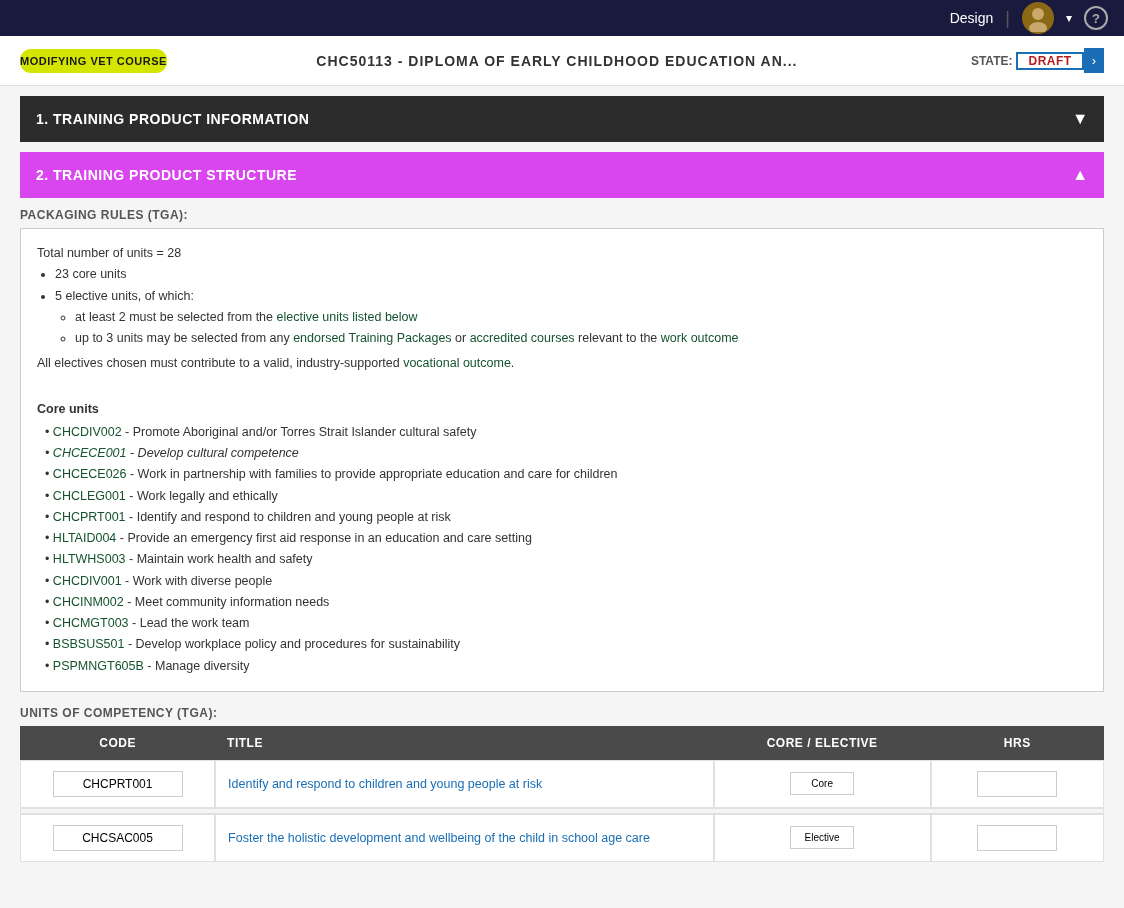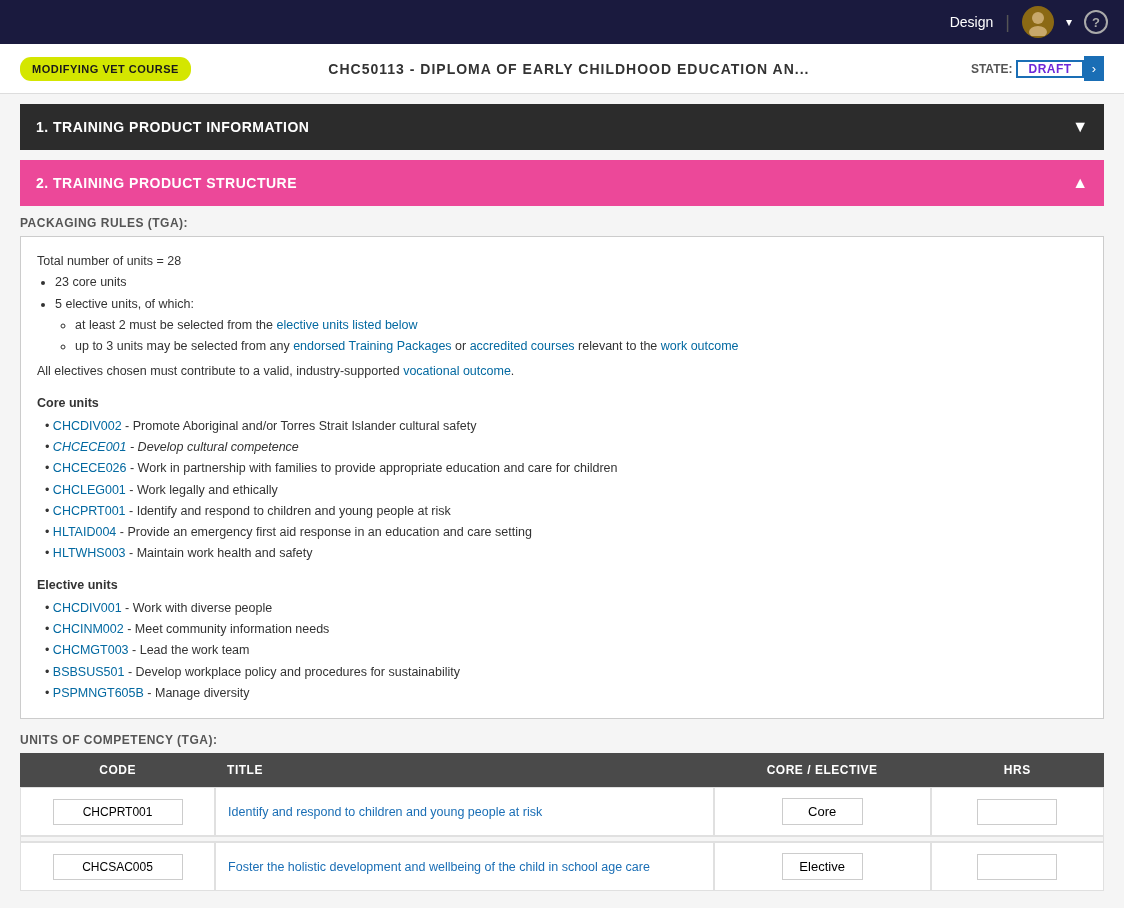--- a/index.html
+++ b/index.html
@@ -1,21 +1,21 @@
 <!DOCTYPE html>
 <html><head>
   <meta charset="utf-8">
   <style>
     * { box-sizing: border-box; margin: 0; padding: 0; }
     body { font-family: Arial, sans-serif; font-size: 13px; background: #f5f5f5; color: #333; }
 
     
     .top-nav {
       background: #1a1a3e;
-      height: 44px;
+      height: 36px;
       display: flex;
       align-items: center;
       justify-content: flex-end;
       padding: 0 16px;
       gap: 12px;
     }
     .top-nav-design {
       color: #fff;
       font-size: 14px;
     }
@@ -48,21 +48,21 @@
       padding: 12px 20px;
       display: flex;
       align-items: center;
       gap: 16px;
     }
     .modifying-badge {
       background: #d4e600;
       color: #1a1a1a;
       font-size: 11px;
       font-weight: bold;
-      padding: 6px 12px;
+      padding: 6px 0;
       letter-spacing: 0.5px;
       text-transform: uppercase;
       border-radius: 11px;
     }
     .course-title {
       flex: 1;
       text-align: center;
       font-size: 14px;
       font-weight: bold;
       letter-spacing: 1px;
@@ -76,21 +76,21 @@
       margin-left: 24px;
     }
     .state-label {
       font-size: 12px;
       font-weight: bold;
       color: #555;
       margin-right: 4px;
     }
     .state-badge {
       border: 2px solid #1a6eb5;
-      color: #6d28d9;
+      color: #b91c1c;
       font-size: 12px;
       font-weight: bold;
       padding: 0 10px;
       letter-spacing: 0.5px;
     }
     .state-arrow {
       background: #1a6eb5;
       color: #fff;
       padding: 5px 8px;
       font-size: 13px;
@@ -110,21 +110,21 @@
       justify-content: space-between;
       padding: 14px 16px;
       cursor: pointer;
       margin-top: 10px;
     }
     .section-header-1 {
       background: #2c2c2c;
       color: #fff;
     }
     .section-header-2 {
-      background: #ec4899;
+      background: #d946ef;
       color: #fff;
     }
     .section-title {
       font-size: 14px;
       font-weight: bold;
       letter-spacing: 0.5px;
       text-transform: uppercase;
       color: #fff;
     }
     .section-arrow {
@@ -156,24 +156,24 @@
     }
     .packaging-box ul li {
       list-style: disc;
     }
     .packaging-box ul ul {
       margin-left: 20px;
     }
     .packaging-box ul ul li {
       list-style: circle;
     }
-    .packaging-box a, .link-text { color: #0369a1; text-decoration: none; }
+    .packaging-box a, .link-text { color: #14532d; text-decoration: none; }
     .section-subtitle {
       font-weight: bold;
-      margin-top: 10px;
+      margin-top: 24px;
       margin-bottom: 2px;
     }
 
     
     .uoc-label {
       font-size: 12px;
       font-weight: bold;
       color: #555;
       padding: 14px 0 6px;
       letter-spacing: 0.5px;
@@ -239,23 +239,23 @@
       background: #fff;
       padding: 5px 6px;
       font-size: 12px;
       text-align: center;
       width: 130px;
     }
     .core-elective-input {
       border: 1px solid #ccc;
       background: #fff;
       padding: 5px 6px;
-      font-size: 13px;
-      text-align: center;
-      width: 81px;
+      font-size: 10px;
+      text-align: center;
+      width: 64px;
     }
     .hrs-input {
       border: 1px solid #ccc;
       background: #fff;
       padding: 5px 6px;
       font-size: 12px;
       text-align: center;
       width: 80px;
     }
     .row-separator td {
@@ -329,21 +329,20 @@
     <div id="core-units-list">
         <div style="padding-left: 8px; font-size: 12.5px; line-height: 1.7;">• <span class="link-text">CHCDIV002</span> - Promote Aboriginal and/or Torres Strait Islander cultural safety</div>
         <div style="padding-left: 8px; font-size: 12.5px; line-height: 1.7; font-style: italic;">• <span class="link-text">CHCECE001</span> - Develop cultural competence</div>
         <div style="padding-left: 8px; font-size: 12.5px; line-height: 1.7;">• <span class="link-text">CHCECE026</span> - Work in partnership with families to provide appropriate education and care for children</div>
         <div style="padding-left: 8px; font-size: 12.5px; line-height: 1.7;">• <span class="link-text">CHCLEG001</span> - Work legally and ethically</div>
         <div style="padding-left: 8px; font-size: 12.5px; line-height: 1.7;">• <span class="link-text">CHCPRT001</span> - Identify and respond to children and young people at risk</div>
         <div style="padding-left: 8px; font-size: 12.5px; line-height: 1.7;">• <span class="link-text">HLTAID004</span> - Provide an emergency first aid response in an education and care setting</div>
         <div style="padding-left: 8px; font-size: 12.5px; line-height: 1.7;">• <span class="link-text">HLTWHS003</span> - Maintain work health and safety</div>
       </div>
 
-    <div class="section-subtitle">Elective units</div>
     <div id="elective-units-list">
         <div style="padding-left: 8px; font-size: 12.5px; line-height: 1.7;">• <span class="link-text">CHCDIV001</span> - Work with diverse people</div>
         <div style="padding-left: 8px; font-size: 12.5px; line-height: 1.7;">• <span class="link-text">CHCINM002</span> - Meet community information needs</div>
         <div style="padding-left: 8px; font-size: 12.5px; line-height: 1.7;">• <span class="link-text">CHCMGT003</span> - Lead the work team</div>
         <div style="padding-left: 8px; font-size: 12.5px; line-height: 1.7;">• <span class="link-text">BSBSUS501</span> - Develop workplace policy and procedures for sustainability</div>
         <div style="padding-left: 8px; font-size: 12.5px; line-height: 1.7;">• <span class="link-text">PSPMNGT605B</span> - Manage diversity</div>
       </div>
   </div>
 
   <div class="uoc-label">UNITS OF COMPETENCY (TGA):</div>

